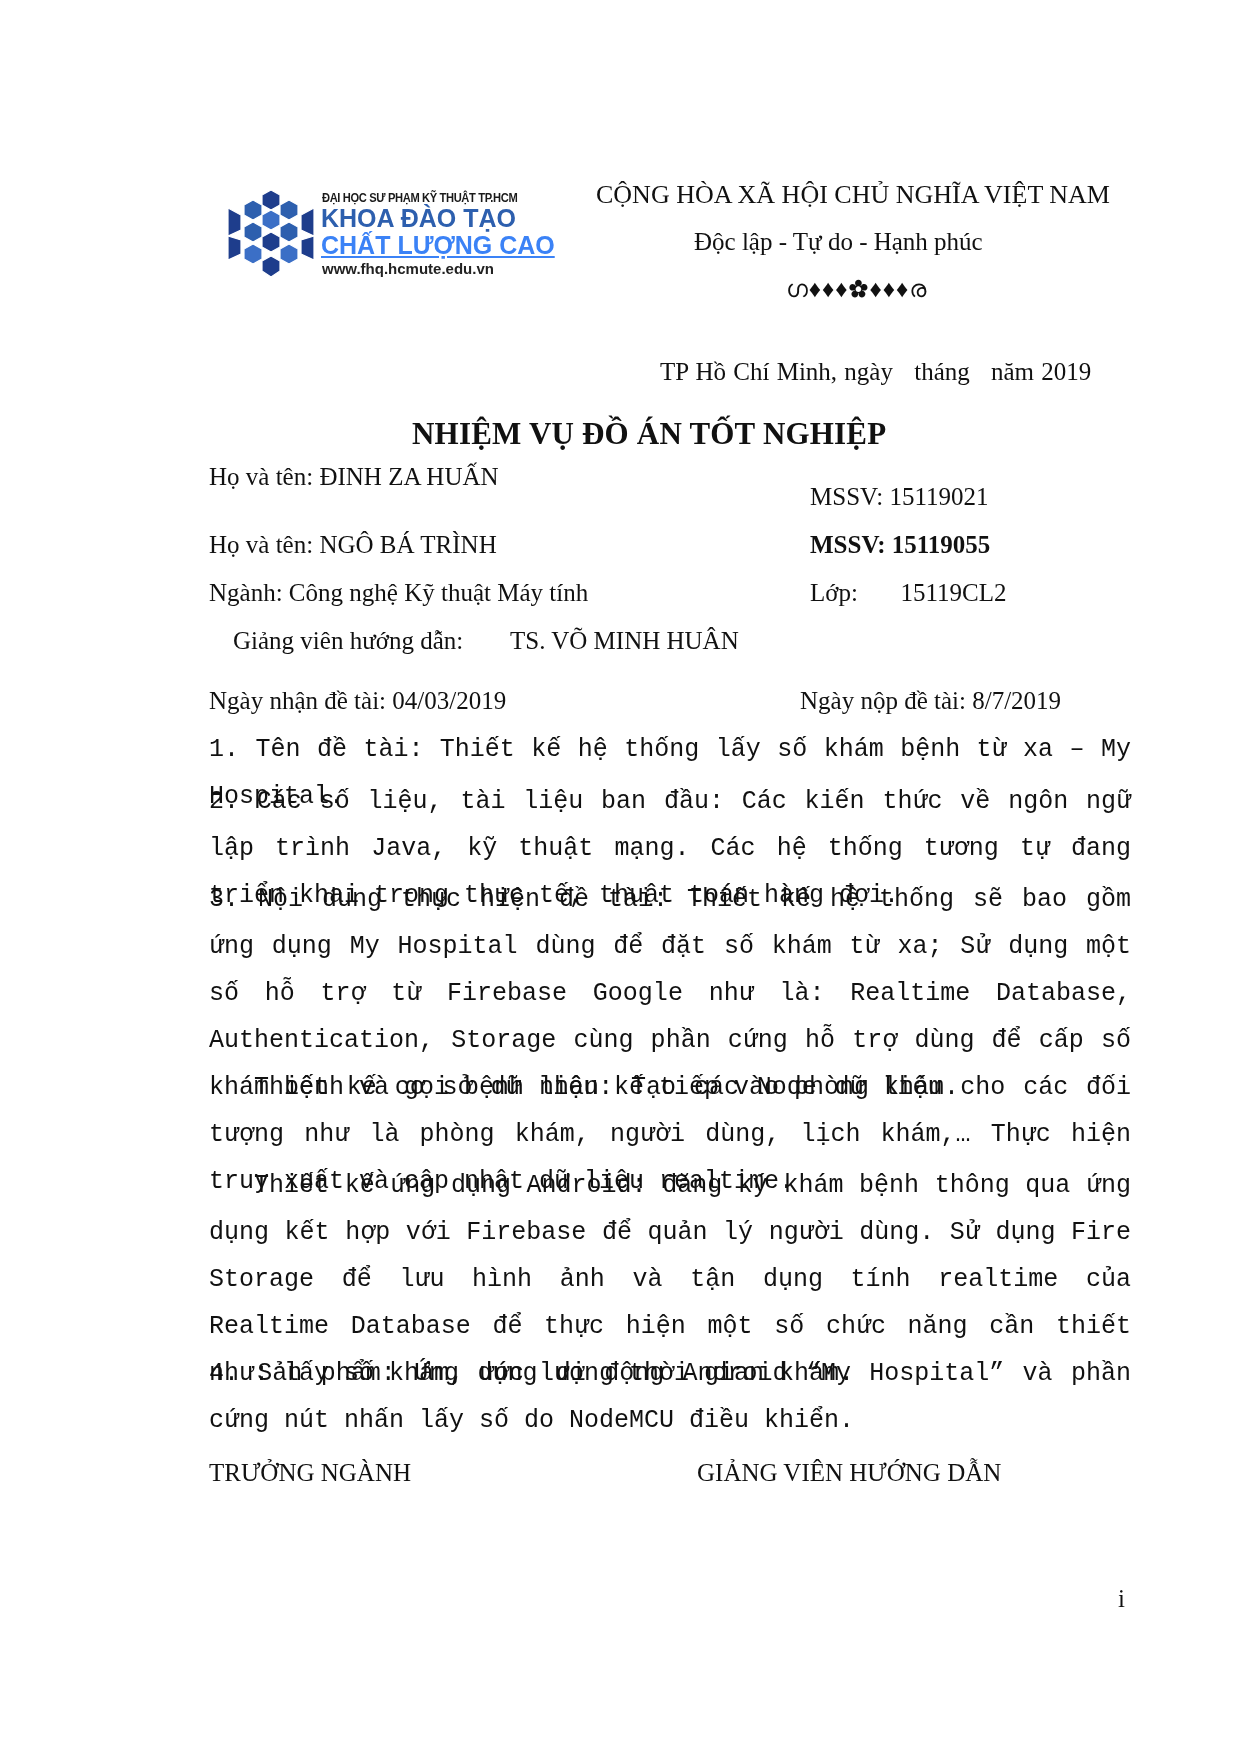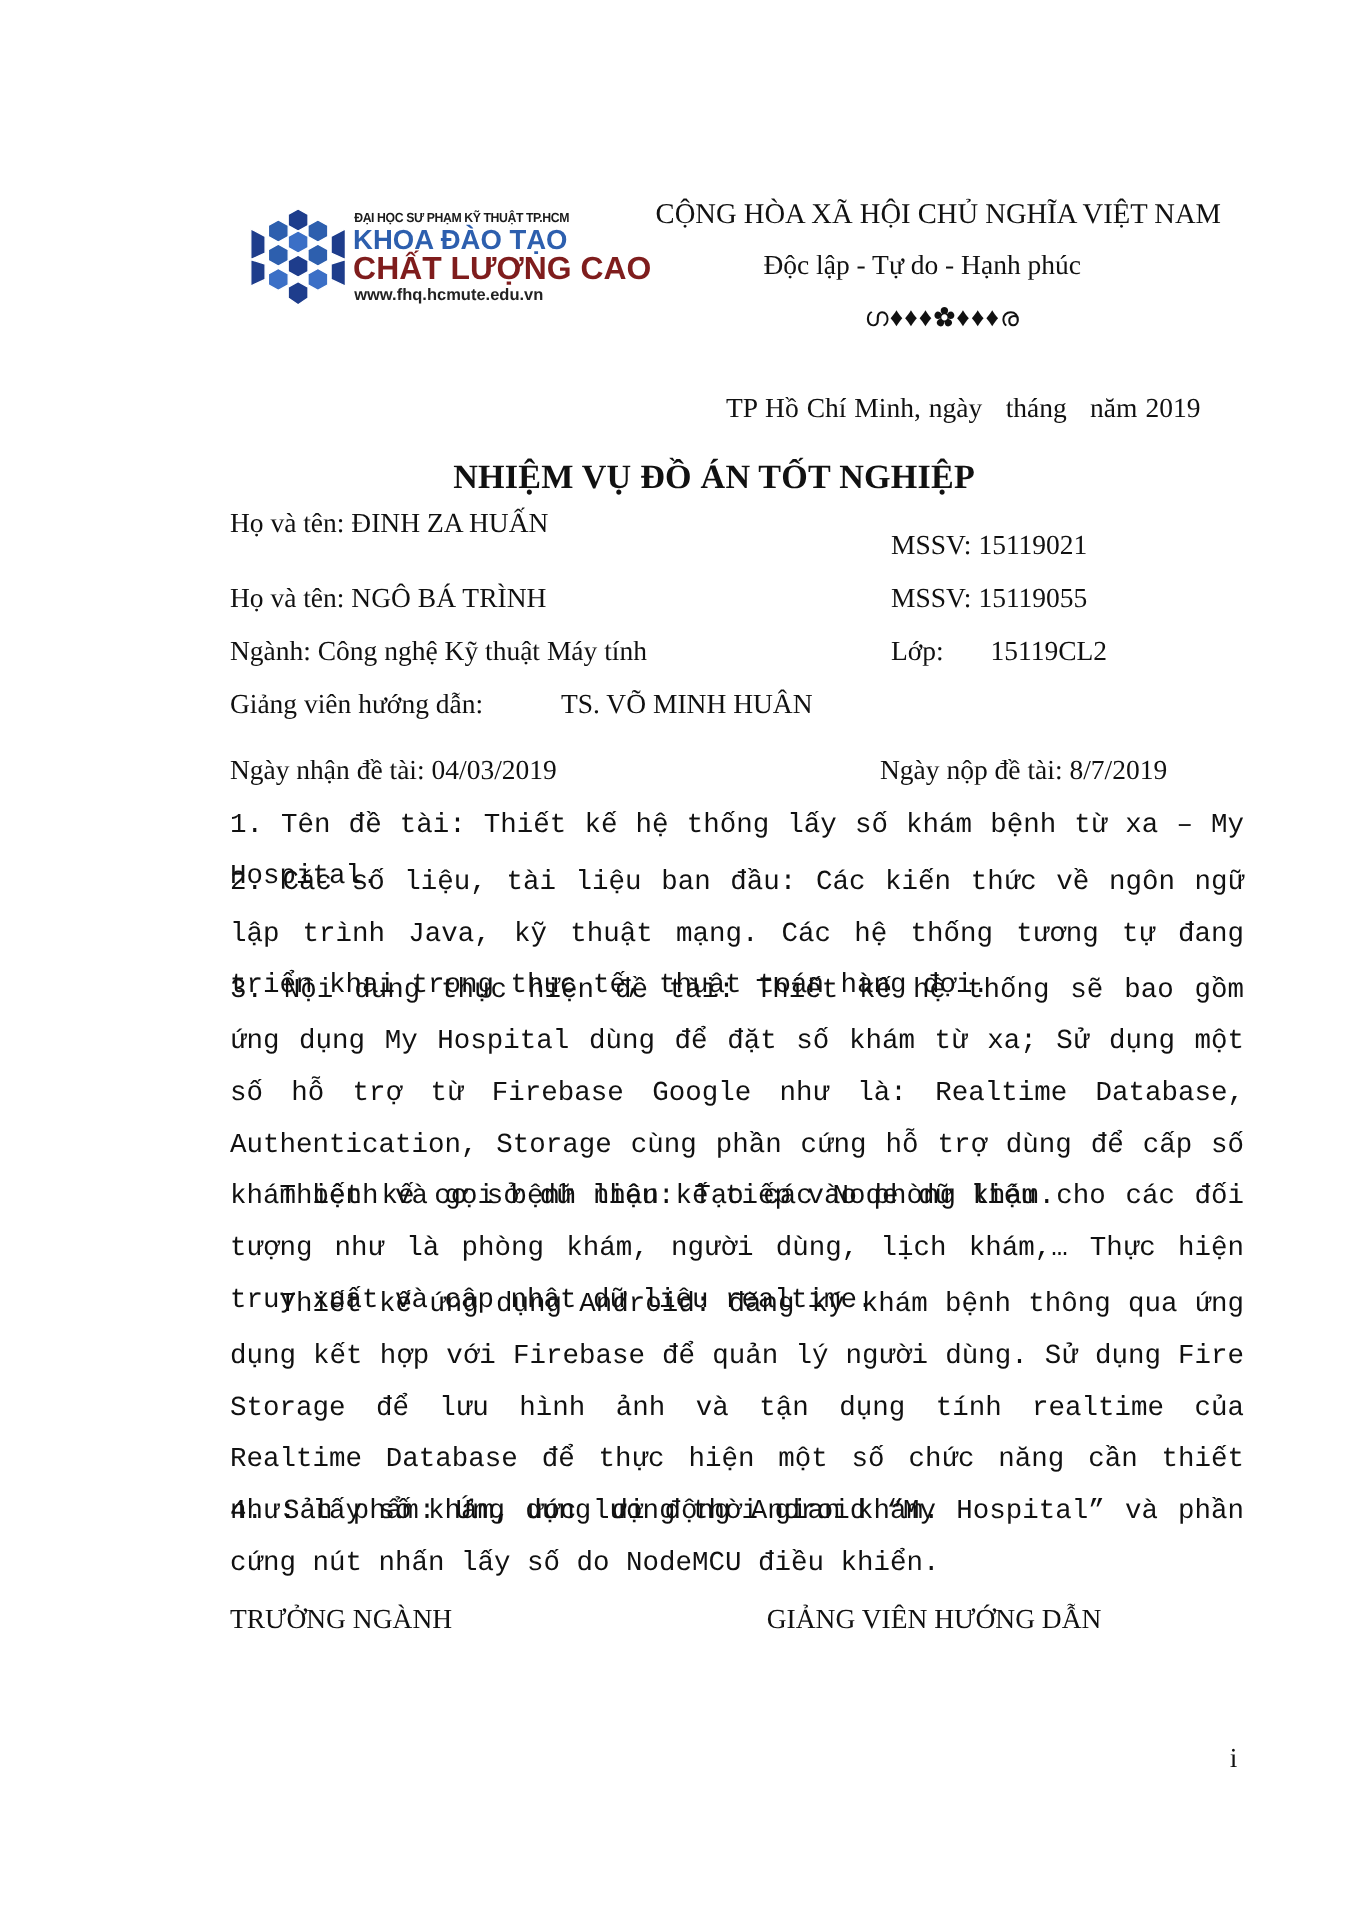--- a/index.html
+++ b/index.html
@@ -7,21 +7,21 @@
          font-family: "Liberation Serif", "DejaVu Serif", serif; color: #111; }
   .abs { position: absolute; white-space: nowrap; }
   .t { font-size: 25px; line-height: 30px; }
 
   
   #logo { position: absolute; left: 226px; top: 186px; width: 330px; height: 96px; }
   #logo-mark { position: absolute; left: 0; top: 2px; width: 90px; height: 92px; }
   .logo-txt { position: absolute; font-family: "Liberation Sans", "DejaVu Sans", sans-serif; font-weight: bold; white-space: nowrap; }
   #logo-uni { left: 96px; top: 5px; font-size: 12px; color: #1a1a1a; letter-spacing: -0.4px; transform: scaleX(0.93); transform-origin: left; }
   #logo-l1 { left: 95px; top: 19px; font-size: 25px; color: #2d5fae; line-height: 26px; }
-  #logo-l2 { left: 95px; top: 46px; font-size: 29px; color: #7f1d1d; line-height: 26px; }
+  #logo-l2 { left: 95px; top: 46px; font-size: 25px; color: #3b82f6; line-height: 26px; text-decoration: underline; }
   #logo-url { left: 96px; top: 74px; font-size: 15px; color: #222; text-align: right; }
 
   
   #nation { left: 596px; top: 180px; font-size: 26px; }
   #motto { left: 694px; top: 228px; font-size: 25px; text-align: center; }
   #ornament { left: 786px; top: 276px; font-size: 24px; letter-spacing: 1px; }
 
   #date-line { left: 660px; top: 358px; font-size: 25px; word-spacing: 1px; }
   #date-line .gap { display: inline-block; width: 14px; }
 
@@ -91,36 +91,36 @@
 </div>
 <div class="abs t lbl-right" style="top:482px;">
   <span>MSSV:</span>
   <span>15119021</span>
 </div>
 
 <div class="abs t lbl-left" style="top:530px;">
   <span>Họ và tên:</span>
   <span>NGÔ BÁ TRÌNH</span>
 </div>
-<div class="abs t lbl-right" style="top:530px;">
+<div class="abs t lbl-right" style="top:530px;font-weight:bold;">
   <span>MSSV:</span>
   <span>15119055</span>
 </div>
 
 <div class="abs t lbl-left" style="top:578px;">
   <span>Ngành:</span>
   <span>Công nghệ Kỹ thuật Máy tính</span>
 </div>
 <div class="abs t lbl-right" style="top:578px;">
   <span>Lớp:</span>
   <span style="display:inline-block;width:30px;"></span>
   <span>15119CL2</span>
 </div>
 
-<div class="abs t lbl-left" style="top:626px;">Giảng viên hướng dẫn:</div>
+<div class="abs t lbl-left" style="top:626px;margin-left:24px;">Giảng viên hướng dẫn:</div>
 <div id="advisor-name" class="abs t" style="top:626px;">TS. VÕ MINH HUÂN</div>
 
 <div class="abs t lbl-left" style="top:686px;">
   <span>Ngày nhận đề tài:</span>
   <span>04/03/2019</span>
 </div>
 <div class="abs t" style="top:686px; left:800px;">
   <span>Ngày nộp đề tài:</span>
   <span>8/7/2019</span>
 </div>

